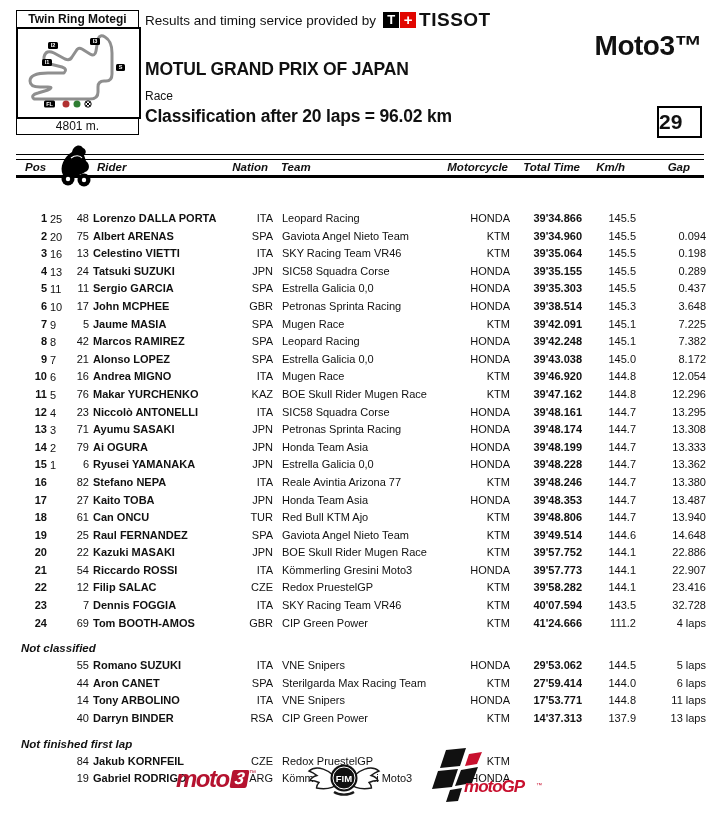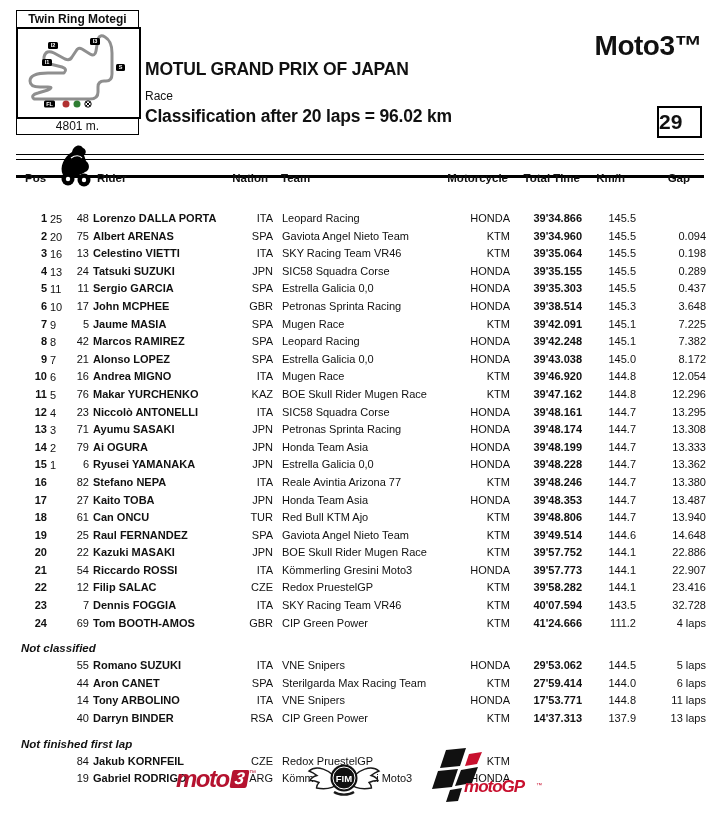--- a/index.html
+++ b/index.html
@@ -26,21 +26,21 @@
   .session{position:absolute;left:145px;top:89px;font-size:12px;font-weight:normal;}
   .classification{position:absolute;left:145px;top:106px;font-size:17.5px;font-weight:bold;letter-spacing:-.2px;}
   .page-num{position:absolute;left:657px;top:106px;width:41px;height:28px;border:2.5px solid #000;
     font-size:21px;font-weight:bold;text-align:left;line-height:28px;}
 
   
   .rule{position:absolute;left:16px;width:688px;background:#000;}
   .rule1{top:154px;height:1.3px;}
   .rule2{top:158.5px;height:1.3px;}
   .rule-thick{top:175px;height:2.6px;}
-  .colhead{position:absolute;top:161px;height:13px;font-size:11.5px;font-weight:bold;white-space:nowrap;margin-top:11px;}
+  .colhead{position:absolute;top:161px;height:13px;font-size:11.5px;font-weight:bold;font-style:italic;white-space:nowrap;}
   .ch-pos{left:25px;}
   .ch-rider{left:97px;}
   .ch-nation{left:200px;width:68px;text-align:right;}
   .ch-team{left:281px;}
   .ch-bike{left:418px;width:90px;text-align:right;}
   .ch-time{left:488px;width:92px;text-align:right;}
   .ch-kmh{left:553px;width:72px;text-align:right;}
   .ch-gap{left:610px;width:80px;text-align:right;}
   .rider-icon{position:absolute;left:58px;top:141px;}
 
@@ -96,20 +96,28 @@
       <circle cx="59" cy="75" r="3.5" fill="#2e7d32"></circle>
       <g>
         <circle cx="70" cy="75" r="3.2" fill="#fff" stroke="#000" stroke-width="1"></circle>
         <line x1="67.8" y1="72.8" x2="72.2" y2="77.2" stroke="#000" stroke-width="1"></line>
         <line x1="72.2" y1="72.8" x2="67.8" y2="77.2" stroke="#000" stroke-width="1"></line>
       </g>
     </svg>
   </div>
   <div class="track-len-box">4801 m.</div>
 
+  <div class="service-line">
+    <span>Results and timing service provided by</span>
+    <span class="tissot">
+      <span class="tissot-t">T</span>
+      <span class="tissot-plus">+</span>
+      <span class="tissot-name">TISSOT</span>
+    </span>
+  </div>
   <div class="category">Moto3™</div>
   <div class="event-title">MOTUL GRAND PRIX OF JAPAN</div>
   <div class="session">Race</div>
   <div class="classification">Classification after 20 laps = 96.02 km</div>
   <div class="page-num">29</div>
 
   <div class="rule rule1"></div>
   <div class="rule rule2"></div>
   <div class="rule rule-thick"></div>
   <div class="colhead ch-pos">Pos</div>

